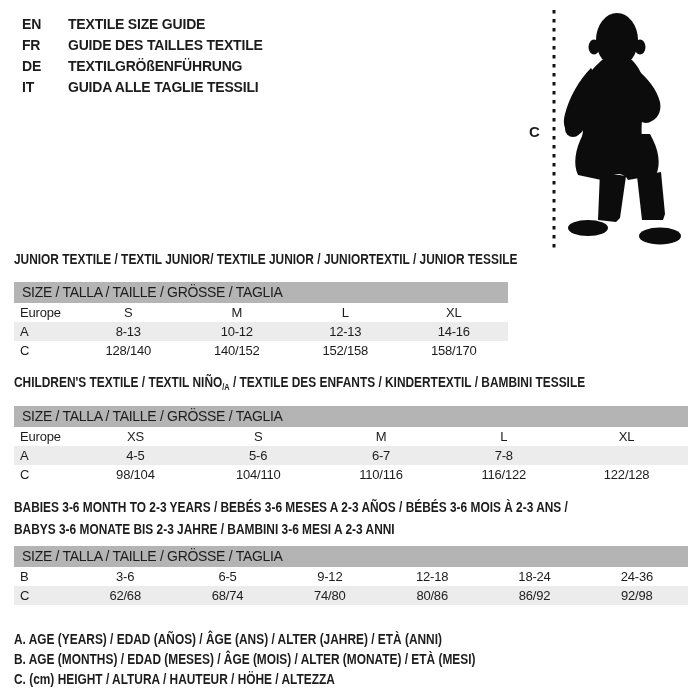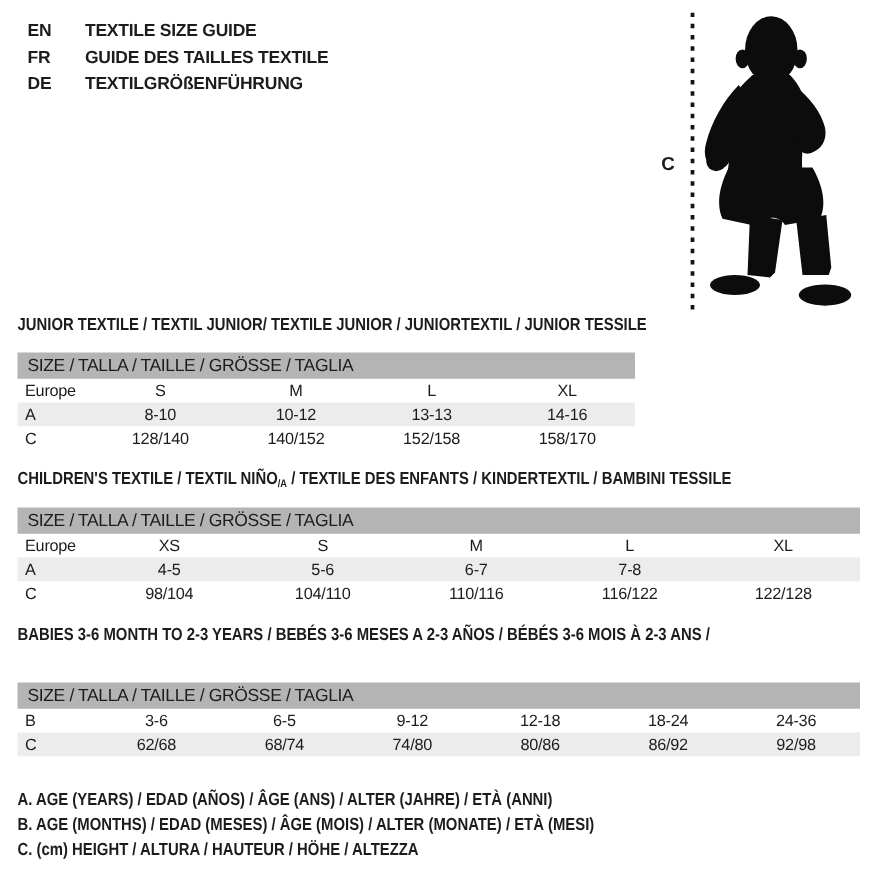--- a/index.html
+++ b/index.html
@@ -61,20 +61,24 @@
       <span class="lang-label">TEXTILE SIZE GUIDE</span>
     </div>
     <div class="lang-row">
       <span class="lang-code">FR</span>
       <span class="lang-label">GUIDE DES TAILLES TEXTILE</span>
     </div>
     <div class="lang-row">
       <span class="lang-code">DE</span>
       <span class="lang-label">TEXTILGRÖßENFÜHRUNG</span>
     </div>
+    <div class="lang-row">
+      <span class="lang-code">IT</span>
+      <span class="lang-label">GUIDA ALLE TAGLIE TESSILI</span>
+    </div>
   </header>
 
   <figure class="figure">
     <span class="c-label">C</span>
     <svg class="dotted-line" width="6" height="238" viewBox="0 0 6 238" aria-hidden="true">
       <line x1="3" y1="0" x2="3" y2="238" stroke="#141414" stroke-width="3" stroke-dasharray="3.5 5.5"></line>
     </svg>
     <svg class="baby" width="128" height="240" viewBox="0 0 128 240" aria-hidden="true">
       <g fill="currentColor">
         <ellipse cx="59" cy="30" rx="21" ry="27"></ellipse>
@@ -101,23 +105,23 @@
     <div class="bar">SIZE / TALLA / TAILLE / GRÖSSE / TAGLIA</div>
     <div class="row g4">
       <span class="lab">Europe</span>
       <span class="val">S</span>
       <span class="val">M</span>
       <span class="val">L</span>
       <span class="val">XL</span>
     </div>
     <div class="row g4 alt">
       <span class="lab">A</span>
-      <span class="val">8-10</span>
+      <span class="val">8-13</span>
       <span class="val">10-12</span>
-      <span class="val">13-13</span>
+      <span class="val">12-13</span>
       <span class="val">14-16</span>
     </div>
     <div class="row g4">
       <span class="lab">C</span>
       <span class="val">128/140</span>
       <span class="val">140/152</span>
       <span class="val">152/158</span>
       <span class="val">158/170</span>
     </div>
   </div>
@@ -147,20 +151,21 @@
       <span class="val">98/104</span>
       <span class="val">104/110</span>
       <span class="val">110/116</span>
       <span class="val">116/122</span>
       <span class="val">122/128</span>
     </div>
   </div>
 
   <h2 class="tbl-title t3-title">
     <span class="line"><span class="cond">BABIES 3-6 MONTH TO 2-3 YEARS / BEBÉS 3-6 MESES A 2-3 AÑOS / BÉBÉS 3-6 MOIS À 2-3 ANS /</span></span>
+    <span class="line"><span class="cond">BABYS 3-6 MONATE BIS 2-3 JAHRE / BAMBINI 3-6 MESI A 2-3 ANNI</span></span>
   </h2>
   <div class="tbl t3">
     <div class="bar">SIZE / TALLA / TAILLE / GRÖSSE / TAGLIA</div>
     <div class="row g6">
       <span class="lab">B</span>
       <span class="val">3-6</span>
       <span class="val">6-5</span>
       <span class="val">9-12</span>
       <span class="val">12-18</span>
       <span class="val">18-24</span>

